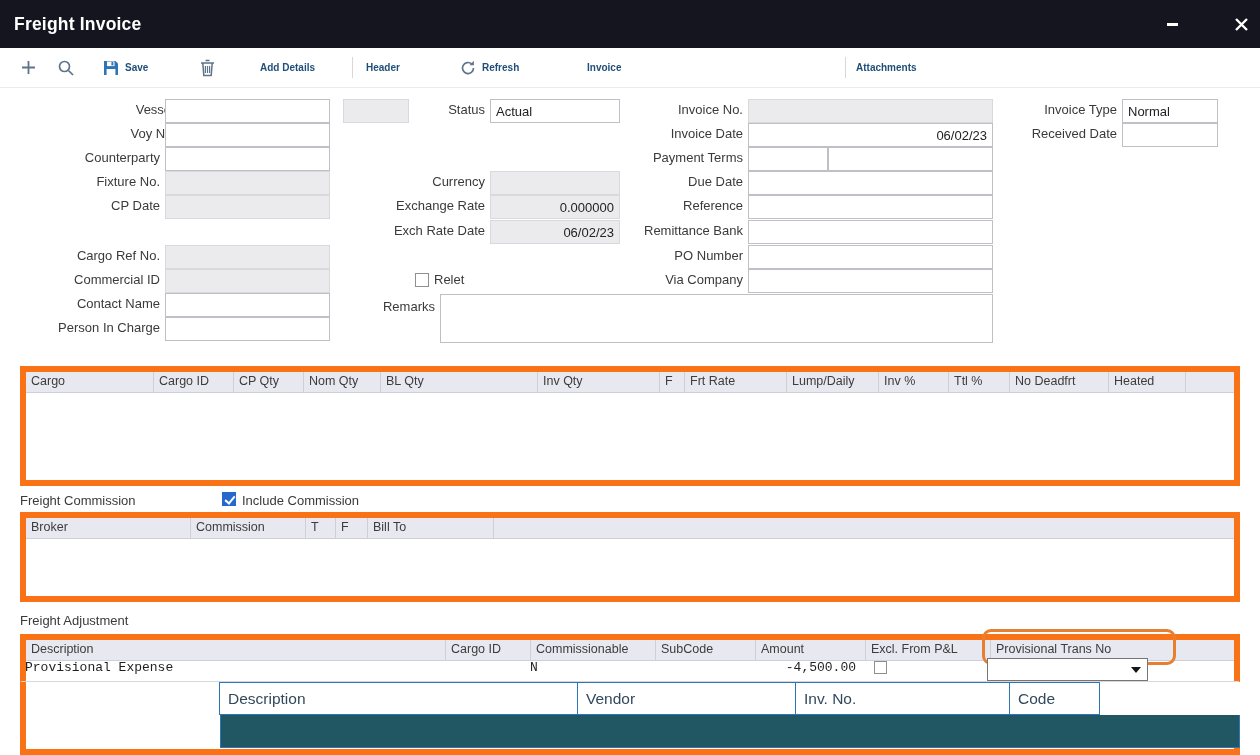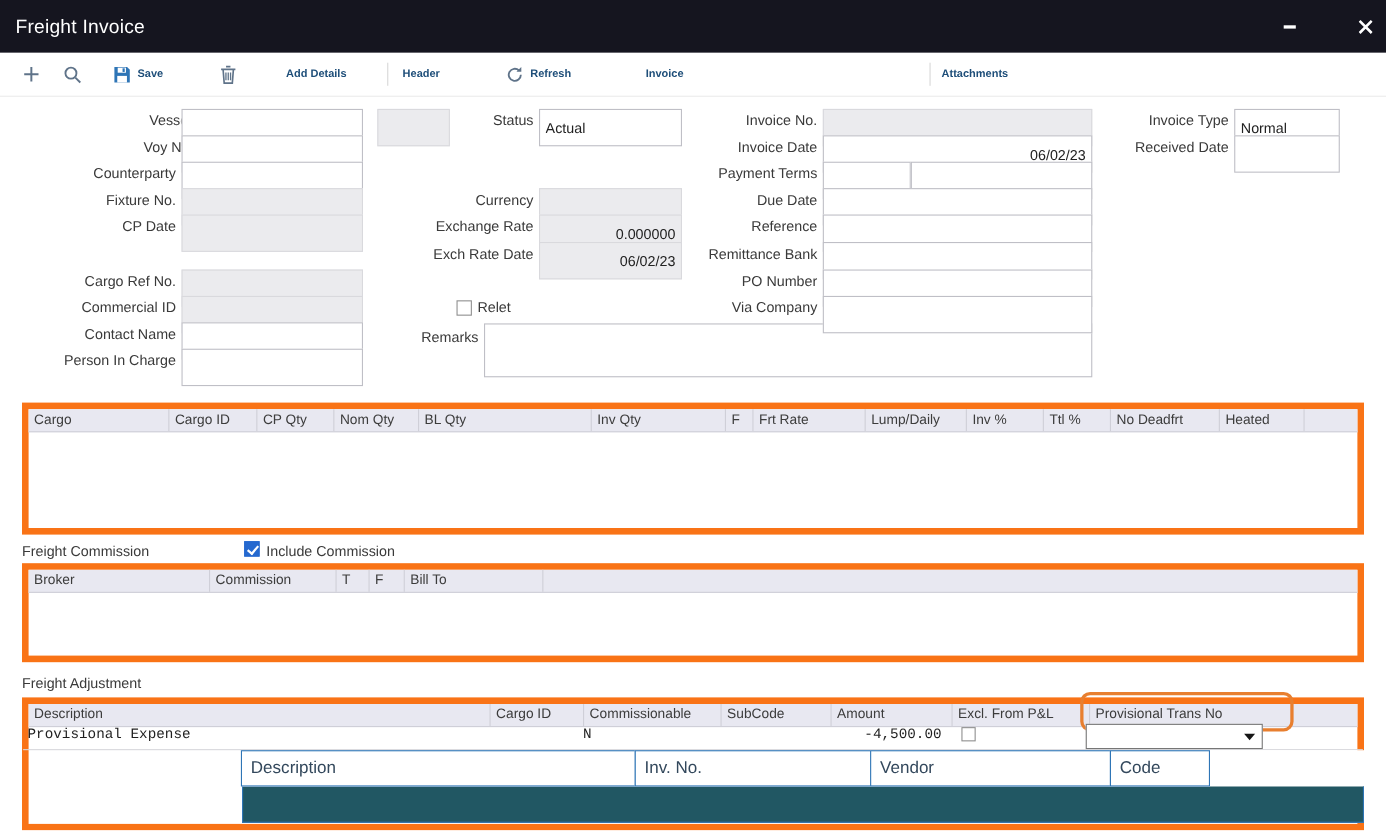--- a/index.html
+++ b/index.html
@@ -3,37 +3,37 @@
 <meta charset="utf-8">
 <style>
   * { margin:0; padding:0; }
   body { background:#fff; }
   #app { position:relative; width:1260px; height:755px; background:#fff;
          font-family:"Liberation Sans", sans-serif; overflow:hidden; }
 
   
   .titlebar { position:absolute; left:0; top:0; width:1260px; height:48px; background:#15151f; }
   .title { position:absolute; left:14px; top:0; line-height:48px; color:#fff;
-           font-size:17.5px; font-weight:400; letter-spacing:.2px; }
+           font-size:17.5px; font-weight:700; letter-spacing:.2px; }
   .winbtn { position:absolute; top:0; height:48px; display:flex; align-items:center; justify-content:center; }
   .min-glyph { width:11px; height:3px; background:#fff; }
 
   
   .toolbar { position:absolute; left:0; top:48px; width:1260px; height:39px; background:#fff;
              border-bottom:1px solid #ececec; }
   .tbtn { position:absolute; top:0; height:39px; line-height:39px; font-size:10px; font-weight:600;
           color:#1e4e79; white-space:nowrap; cursor:default; }
   .tbtn.has-icon { display:flex; align-items:center; gap:6px; line-height:normal; }
   .ticon { position:absolute; top:0; height:39px; display:flex; align-items:center; cursor:default; }
   .tsep { position:absolute; top:9px; width:1px; height:21px; background:#d8d8d8; }
 
   
   .lbl { position:absolute; height:22px; line-height:22px; font-size:13px; color:#3a3a3a;
          text-align:right; white-space:nowrap; }
-  .field { position:absolute; height:34px; box-sizing:border-box; border:1px solid #bfbfc6;
+  .field { position:absolute; height:24px; box-sizing:border-box; border:1px solid #bfbfc6;
            background:#fff; font-family:inherit; font-size:13px; color:#222; padding:0 5px; outline:none; }
   .field.dis { background:#ebebee; border-color:#d9d9dd; }
   .ra { text-align:right; }
   textarea.field { resize:none; padding-top:2px; }
   .cb { position:absolute; width:14px; height:14px; border:1px solid #8f8f8f; background:#fff;
         box-sizing:border-box; }
   .cb.checked { background:#2569cf; border-color:#2569cf; }
   .cb.checked::after { content:""; position:absolute; left:4px; top:1px; width:4px; height:8px;
         border:solid #fff; border-width:0 2px 2px 0; transform:rotate(40deg); }
   .seclbl { position:absolute; font-size:13px; color:#3a3a3a; height:18px; line-height:18px; }
@@ -247,20 +247,20 @@
 
   <div class="combo" style="left:987px;top:658px;width:161px;height:23px">
     <div class="combo-arrow"></div>
   </div>
 
   <div class="annotation" style="left:982px;top:629px;width:188px;height:30px"></div>
 
   <div class="dd" style="left:220px;top:682px;width:1020px">
     <div class="dd-head">
       <div class="dd-hc" style="width:359px">Description</div>
+      <div class="dd-hc" style="width:219px">Vendor</div>
       <div class="dd-hc" style="width:215px">Inv. No.</div>
-      <div class="dd-hc" style="width:219px">Vendor</div>
       <div class="dd-hc" style="width:91px">Code</div>
     </div>
     <div class="dd-selected"></div>
   </div>
 
 </div>
 
 </body></html>

